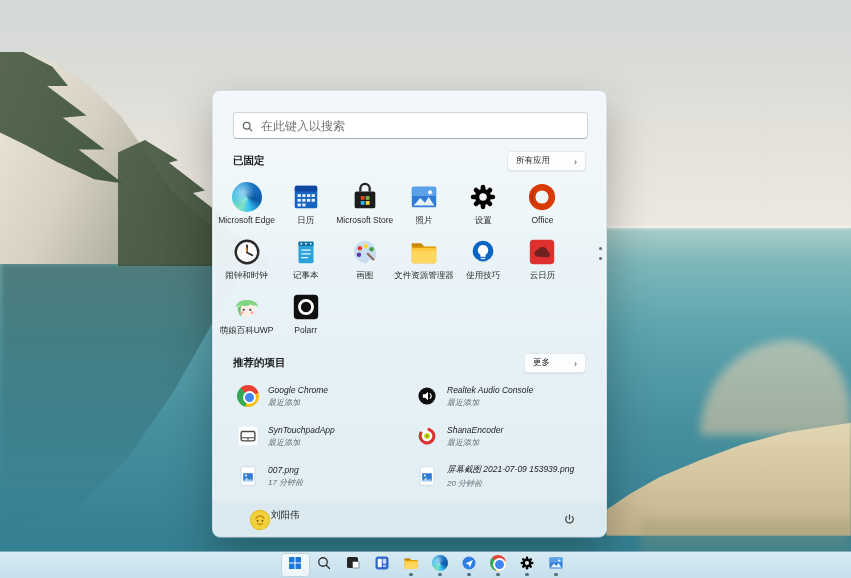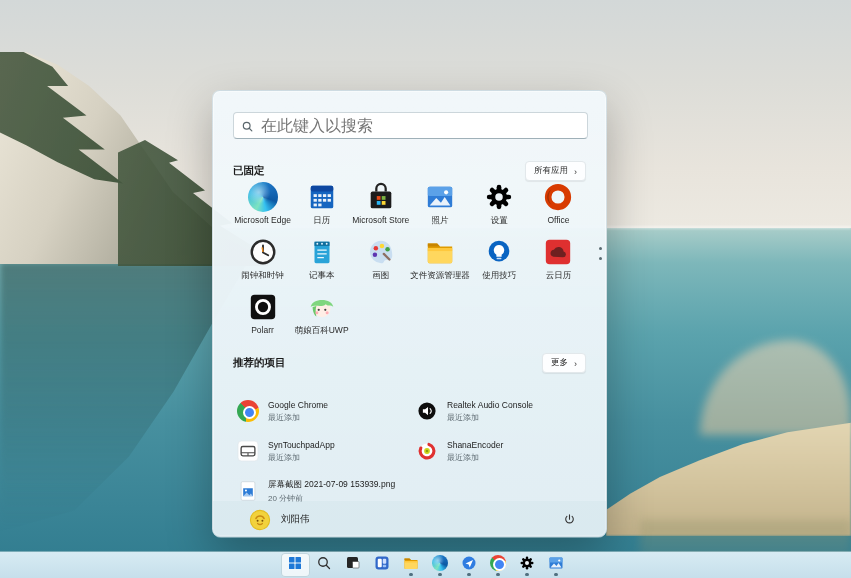--- a/index.html
+++ b/index.html
@@ -47,49 +47,49 @@
   .tb-item.active{background:rgba(255,255,255,.7);box-shadow:0 0 0 1px rgba(180,205,215,.8) inset;}
   .tb-dot{width:4px;height:3px;border-radius:2px;background:#51707f;margin-top:1px;}
   .tb-dot.hidden{visibility:hidden;}
   
   .panel{position:absolute;left:212px;top:90px;width:395px;height:447px;border-radius:8px;
     background:linear-gradient(180deg,rgba(242,248,251,.97) 0%,rgba(230,241,246,.97) 100%);
     box-shadow:0 18px 45px rgba(0,0,0,.28),0 0 0 1px rgba(255,255,255,.45) inset;
     border:1px solid rgba(160,180,190,.35);box-sizing:border-box;}
   .searchwrap{position:absolute;left:20px;top:21px;width:355px;height:27px;}
   .searchwrap input{width:100%;height:100%;box-sizing:border-box;border:1px solid #ccd6db;border-bottom-color:#9fb0b8;
-    border-radius:4px;background:#fff;padding:0 8px 0 27px;font-size:16px;color:#444;outline:none;
+    border-radius:4px;background:#fff;padding:0 8px 0 27px;font-size:12px;color:#444;outline:none;
     font-family:inherit;}
   .searchwrap .mag{position:absolute;left:8px;top:6.5px;width:13px;height:13px;color:#5a6票c;color:#5a666c;}
   .sec-head{position:absolute;left:0;width:100%;display:flex;justify-content:space-between;align-items:center;
     padding:0 20px;box-sizing:border-box;}
   .sec-title{font-size:10.5px;font-weight:700;color:#1a1a1a;}
-  .sec-btn{display:flex;align-items:flex-end;gap:6px;background:#fdfeff;border:1px solid #e2e8eb;border-radius:4px;
+  .sec-btn{display:flex;align-items:flex-end;gap:24px;background:#fdfeff;border:1px solid #e2e8eb;border-radius:4px;
     box-shadow:0 1px 1px rgba(0,0,0,.07);padding:3px 8px;font-size:8.5px;color:#1f1f1f;cursor:default;}
   .sec-btn .chev{font-size:9px;color:#333;line-height:1;}
-  .pinned-grid{position:absolute;left:20px;top:88px;width:355px;display:grid;
+  .pinned-grid{position:absolute;left:4px;top:88px;width:355px;display:grid;
     grid-template-columns:repeat(6,1fr);grid-auto-rows:55px;}
   .tile{display:flex;flex-direction:column;align-items:center;justify-content:flex-start;padding-top:3px;
     border-radius:4px;cursor:default;}
   .tile .app-ic{width:30px;height:30px;display:flex;align-items:center;justify-content:center;}
   .tile .app-ic svg{width:30px;height:30px;}
   .tile .app-label{margin-top:3px;font-size:8.5px;color:#2a2a2a;white-space:nowrap;}
   .page-dots{position:absolute;right:4px;top:156px;display:flex;flex-direction:column;gap:7px;align-items:center;}
   .page-dots i{width:3px;height:3px;border-radius:50%;background:#5b6b72;}
-  .rec-grid{position:absolute;left:24px;top:300px;width:350px;display:grid;
-    grid-template-columns:1fr 1fr;grid-auto-rows:40px;column-gap:8px;}
+  .rec-grid{position:absolute;left:24px;top:285px;width:350px;display:grid;
+    grid-template-columns:1fr 1fr;grid-auto-rows:40px;column-gap:8px;font-style:italic;}
   .rec-item{display:flex;align-items:center;gap:9px;border-radius:4px;cursor:default;overflow:hidden;}
   .rec-item .rec-ic{width:22px;height:22px;flex:0 0 22px;display:flex;align-items:center;justify-content:center;}
   .rec-item .rec-ic svg{width:22px;height:22px;}
   .rec-name{font-size:8.5px;color:#1c1c1c;white-space:nowrap;}
   .rec-meta{font-size:8px;color:#5e6b72;margin-top:2px;}
   .userbar{position:absolute;left:0;top:410px;width:100%;height:37px;border-radius:0 0 8px 8px;
     background:rgba(210,228,236,.45);display:flex;align-items:center;justify-content:space-between;
     padding:0 26px 0 36px;box-sizing:border-box;}
-  .userchip{display:flex;align-items:center;gap:10px;cursor:default;}
+  .userchip{display:flex;align-items:flex-start;cursor:default;}
   .userchip .uav{width:22px;height:22px;}
   .username{font-size:9.5px;color:#1c1c1c;}
   .powerbtn{width:22px;height:22px;display:flex;align-items:center;justify-content:center;color:#333;cursor:default;}
   .powerbtn svg{width:13px;height:13px;}
   
   .tooltip{position:absolute;left:334px;top:261px;width:150px;height:45px;border-radius:23px;
     background:rgba(46,46,46,.93);display:flex;align-items:center;justify-content:center;
     box-shadow:0 4px 12px rgba(0,0,0,.35);}
   .tooltip span{color:#fff;font-size:23px;font-weight:500;letter-spacing:3px;}
   
@@ -121,21 +121,21 @@
     <div class="searchwrap">
       <span class="mag">
         <svg viewBox="0 0 24 24" fill="none" stroke="currentColor" stroke-width="2.2" stroke-linecap="round">
           <circle cx="10.5" cy="10.5" r="6.2"></circle>
             <path d="M15.2 15.2 20 20"></path>
         </svg>
       </span>
       <input type="text" placeholder="在此键入以搜索" style="">
     </div>
 
-    <div class="sec-head" style="top:60px;margin-top:10px;">
+    <div class="sec-head" style="top:60px;">
       <span class="sec-title">已固定</span>
       <span class="sec-btn">
         <span>所有应用</span>
         <span class="chev">›</span>
       </span>
     </div>
 
     <div class="pinned-grid" id="pinned-grid">
         <div class="tile">
           <span class="app-ic">
@@ -278,40 +278,40 @@
             <svg viewBox="0 0 32 32">
               <rect x="3" y="3" width="26" height="26" rx="4" fill="#df3030"></rect>
               <path d="M11 21a3.8 3.8 0 0 1 .6-7.5 5.6 5.6 0 0 1 10.4 1.9 3.2 3.2 0 0 1-.6 6.3z" fill="#5c1d1d" opacity=".85"></path>
             </svg>
           </span>
           <span class="app-label">云日历</span>
         </div>
         <div class="tile">
           <span class="app-ic">
             <svg viewBox="0 0 32 32">
-              <rect x="3" y="3" width="26" height="26" rx="4" fill="#101010"></rect>
-              <circle cx="16" cy="16" r="7" fill="none" stroke="#fff" stroke-width="3"></circle>
-            </svg>
-          </span>
-          <span class="app-label">Polarr</span>
-        </div>
-        <div class="tile">
-          <span class="app-ic">
-            <svg viewBox="0 0 32 32">
               <circle cx="16" cy="18" r="9" fill="#ffeee6"></circle>
               <path d="M4 16C5 6 27 6 28 16c-3-3-5 0-8-3-4 4-12 0-16 3z" fill="#7fd67f"></path>
               <path d="M6 16c0 5 2 9 4 10-1-4-1-8 0-11z" fill="#6cc96c"></path>
               <circle cx="12.5" cy="19" r="1.2" fill="#444"></circle>
               <circle cx="19.5" cy="19" r="1.2" fill="#444"></circle>
               <circle cx="10.5" cy="22" r="1.6" fill="#ff9aa8" opacity=".8"></circle>
               <circle cx="21.5" cy="22" r="1.6" fill="#ff9aa8" opacity=".8"></circle>
             </svg>
           </span>
           <span class="app-label">萌娘百科UWP</span>
         </div>
+        <div class="tile">
+          <span class="app-ic">
+            <svg viewBox="0 0 32 32">
+              <rect x="3" y="3" width="26" height="26" rx="4" fill="#101010"></rect>
+              <circle cx="16" cy="16" r="7" fill="none" stroke="#fff" stroke-width="3"></circle>
+            </svg>
+          </span>
+          <span class="app-label">Polarr</span>
+        </div>
       </div>
 
     <div class="page-dots">
       <i></i>
       <i></i>
     </div>
 
     <div class="sec-head" style="top:262px;">
       <span class="sec-title">推荐的项目</span>
       <span class="sec-btn">
@@ -365,20 +365,34 @@
                 <circle cx="16" cy="16" r="11" fill="#fff"></circle>
                 <circle cx="16" cy="16" r="10" fill="none" stroke="#e03131" stroke-width="4.5" stroke-dasharray="40 14" stroke-linecap="round"></circle>
               </g>
               <circle cx="16" cy="16" r="4.2" fill="#cdd518"></circle>
               <circle cx="16" cy="16" r="1.8" fill="#8aa012"></circle>
             </svg>
           </span>
           <span>
             <div class="rec-name">ShanaEncoder</div>
             <div class="rec-meta">最近添加</div>
+          </span>
+        </div>
+        <div class="rec-item">
+          <span class="rec-ic">
+            <svg viewBox="0 0 32 32">
+              <rect x="6" y="2.5" width="20" height="27" rx="2" fill="#fff" stroke="#c6d0d7"></rect>
+              <rect x="9" y="12" width="14" height="11.5" fill="#2e7cd6"></rect>
+              <path d="M9 23.5l5-5.5 4 4 2.2-2.4 2.8 3.9z" fill="#a6c9f0"></path>
+              <circle cx="13" cy="15.2" r="1.5" fill="#fff"></circle>
+            </svg>
+          </span>
+          <span>
+            <div class="rec-name">007.png</div>
+            <div class="rec-meta">17 分钟前</div>
           </span>
         </div>
         <div class="rec-item">
           <span class="rec-ic">
             <svg viewBox="0 0 32 32">
               <rect x="6" y="2.5" width="20" height="27" rx="2" fill="#fff" stroke="#c6d0d7"></rect>
               <rect x="9" y="12" width="14" height="11.5" fill="#2e7cd6"></rect>
               <path d="M9 23.5l5-5.5 4 4 2.2-2.4 2.8 3.9z" fill="#a6c9f0"></path>
               <circle cx="13" cy="15.2" r="1.5" fill="#fff"></circle>
             </svg>

